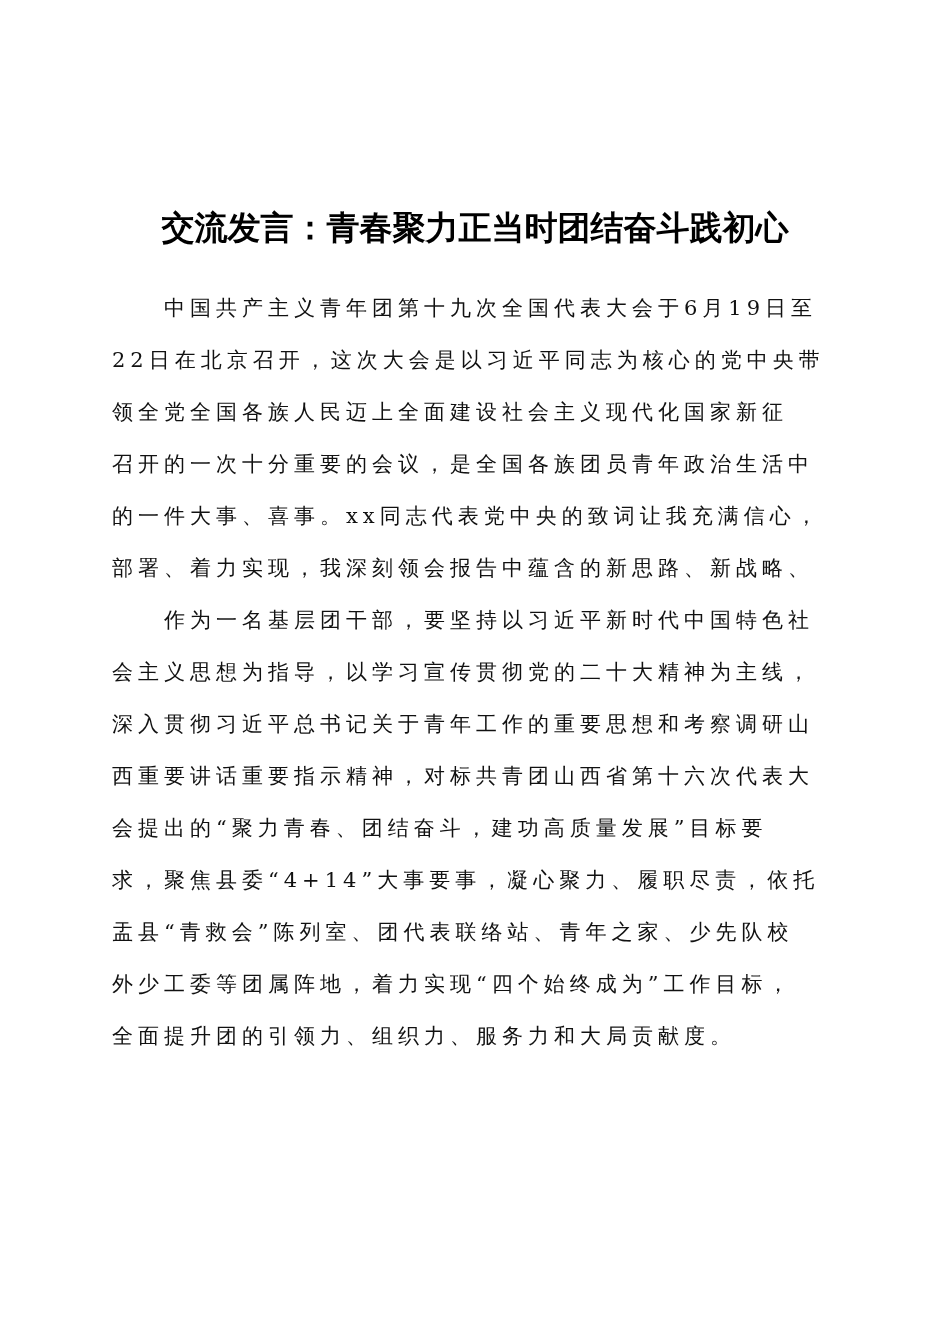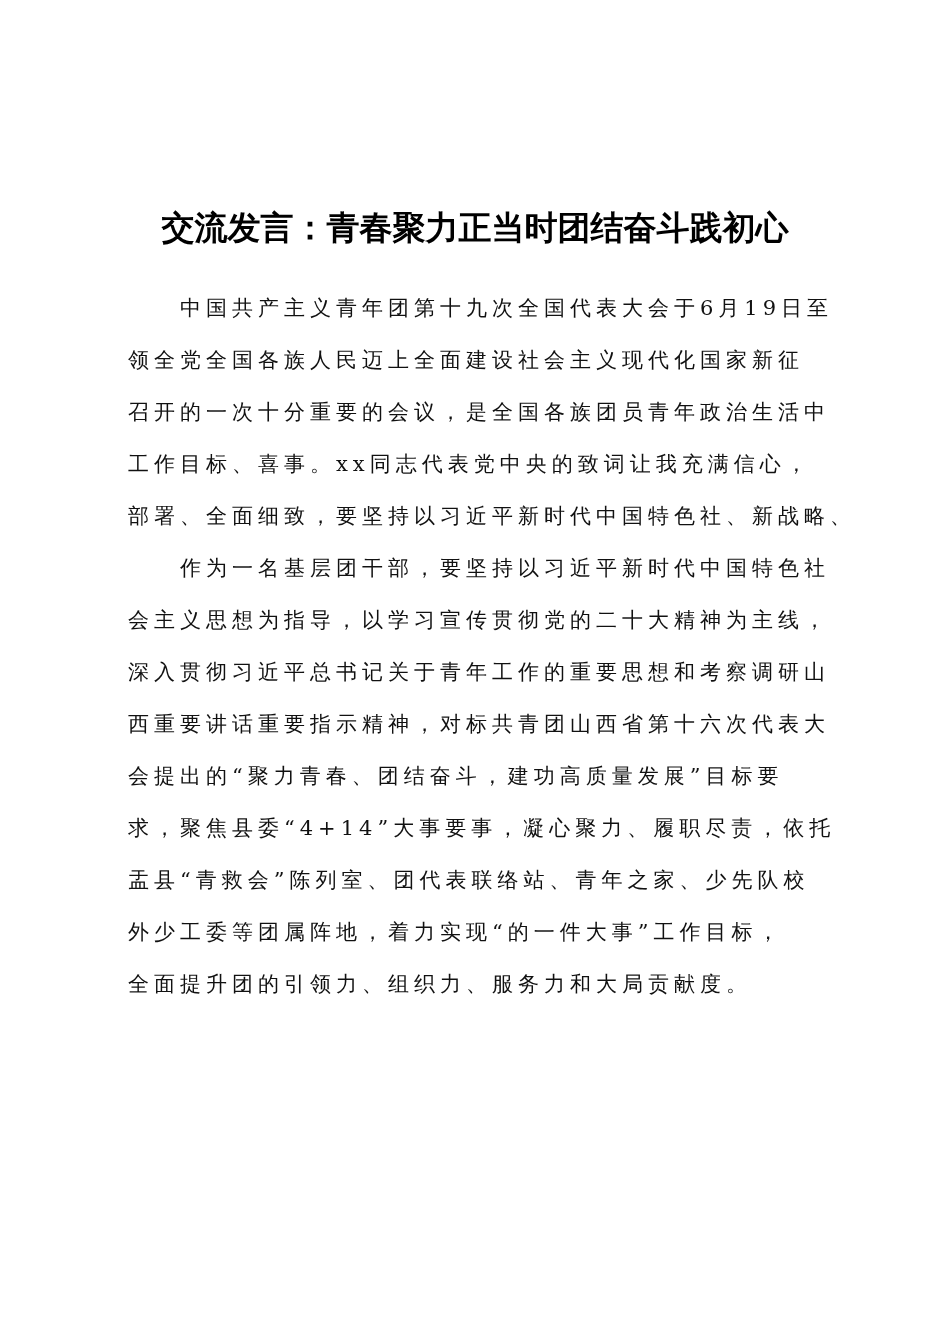--- a/index.html
+++ b/index.html
@@ -6,48 +6,49 @@
   body { width: 950px; height: 1344px; position: relative; overflow: hidden; }
   .page { position: absolute; left: 0; top: 0; width: 950px; height: 1344px; background: #fff; }
   .title {
     position: absolute; left: 0; top: 203px; width: 950px;
     text-align: center;
     font-family: "DejaVu Serif", "Liberation Serif", serif;
     font-weight: bold; font-size: 33px; line-height: 50px;
     color: #000; letter-spacing: 0px;
   }
   .body {
-    position: absolute; left: 128px; top: 282px; width: 704px;
+    position: absolute; left: 112px; top: 282px; width: 704px;
     font-family: "DejaVu Serif", "Liberation Serif", serif;
     font-size: 21px; line-height: 52px; color: #111;
     letter-spacing: 5px;
     text-align: justify;
   }
   .line { display: block; white-space: nowrap; height: 52px; }
   .indent { padding-left: 52px; }
 </style>
 </head>
 <body>
 
 <div class="page">
   <div class="title">交流发言：青春聚力正当时团结奋斗践初心</div>
 
   <div class="body">
     <div>
       <span class="line indent">中国共产主义青年团第十九次全国代表大会于6月19日至</span>
+      <span class="line">22日在北京召开，这次大会是以习近平同志为核心的党中央带</span>
       <span class="line">领全党全国各族人民迈上全面建设社会主义现代化国家新征</span>
       <span class="line">召开的一次十分重要的会议，是全国各族团员青年政治生活中</span>
-      <span class="line">工作目标、喜事。xx同志代表党中央的致词让我充满信心，</span>
-      <span class="line">部署、全面细致，要坚持以习近平新时代中国特色社、新战略、</span>
+      <span class="line">的一件大事、喜事。xx同志代表党中央的致词让我充满信心，</span>
+      <span class="line">部署、着力实现，我深刻领会报告中蕴含的新思路、新战略、</span>
     </div>
     <div>
       <span class="line indent">作为一名基层团干部，要坚持以习近平新时代中国特色社</span>
       <span class="line">会主义思想为指导，以学习宣传贯彻党的二十大精神为主线，</span>
       <span class="line">深入贯彻习近平总书记关于青年工作的重要思想和考察调研山</span>
       <span class="line">西重要讲话重要指示精神，对标共青团山西省第十六次代表大</span>
       <span class="line">会提出的“聚力青春、团结奋斗，建功高质量发展”目标要</span>
       <span class="line">求，聚焦县委“4+14”大事要事，凝心聚力、履职尽责，依托</span>
       <span class="line">盂县“青救会”陈列室、团代表联络站、青年之家、少先队校</span>
-      <span class="line">外少工委等团属阵地，着力实现“的一件大事”工作目标，</span>
+      <span class="line">外少工委等团属阵地，着力实现“四个始终成为”工作目标，</span>
       <span class="line">全面提升团的引领力、组织力、服务力和大局贡献度。</span>
     </div>
   </div>
 </div>
 
 </body></html>

